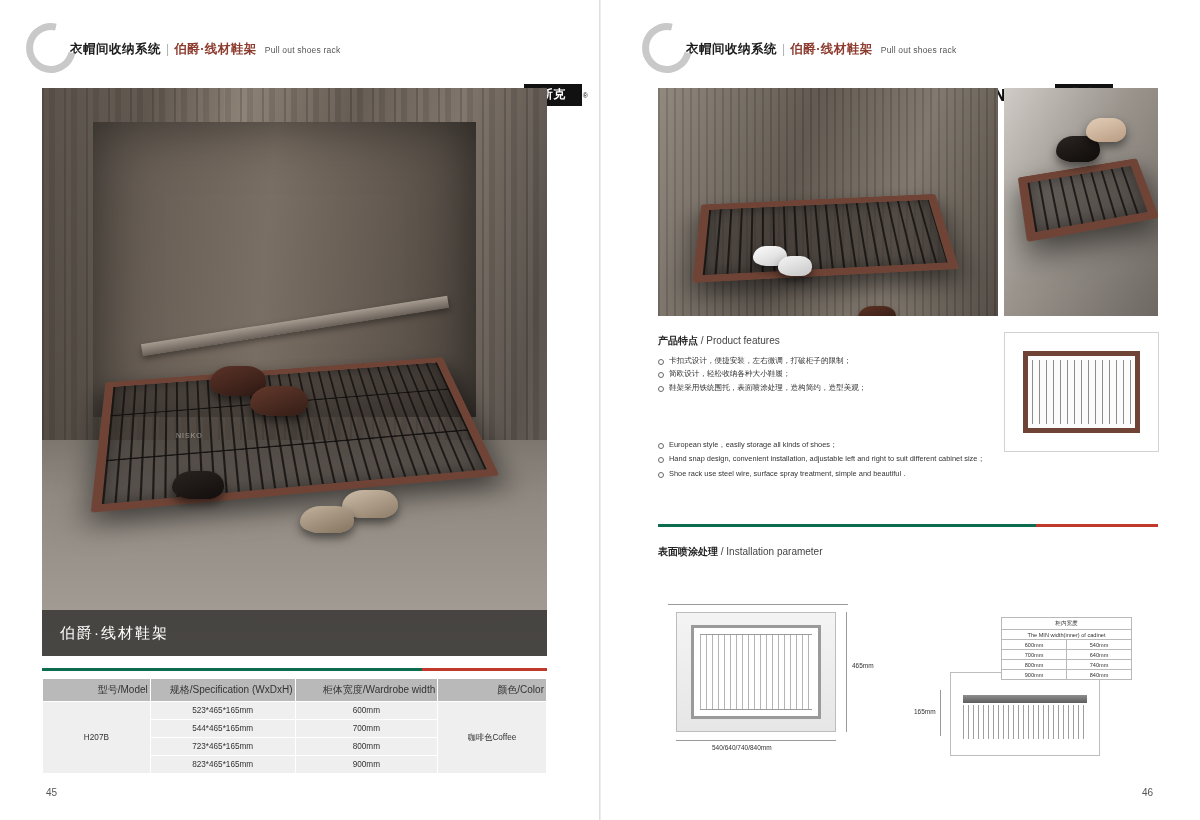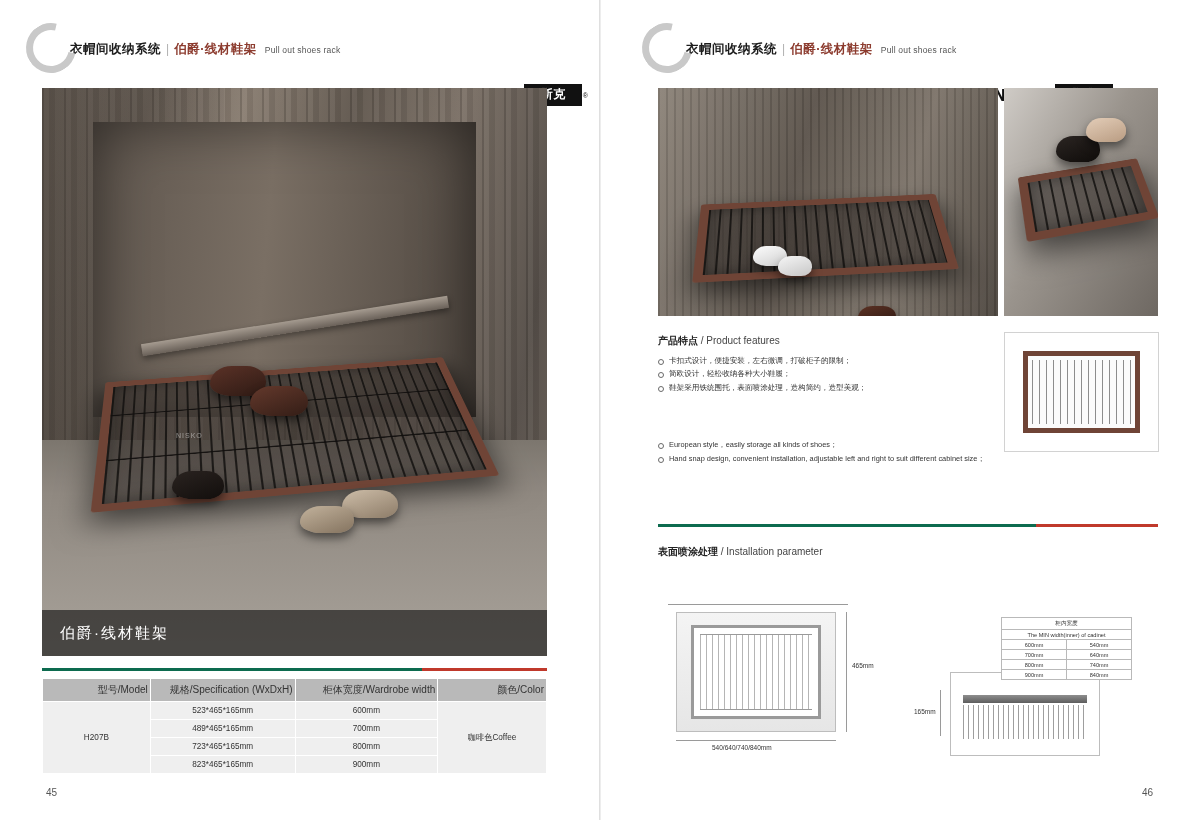--- a/index.html
+++ b/index.html
@@ -483,21 +483,21 @@
         </tr>
       </thead>
       <tbody>
         <tr>
           <td rowspan="4">H207B</td>
           <td>523*465*165mm</td>
           <td>600mm</td>
           <td rowspan="4">咖啡色Coffee</td>
         </tr>
         <tr>
-          <td>489*465*165mm</td>
+          <td>544*465*165mm</td>
           <td>700mm</td>
         </tr>
         <tr>
           <td>723*465*165mm</td>
           <td>800mm</td>
         </tr>
         <tr>
           <td>823*465*165mm</td>
           <td>900mm</td>
         </tr>
@@ -559,20 +559,21 @@
 
   <ul class="bullets" style="left:658px; top:354px; width:330px; margin:0; padding:0;">
     <li>卡扣式设计，便捷安装，左右微调，打破柜子的限制；</li>
     <li>简欧设计，轻松收纳各种大小鞋履；</li>
     <li>鞋架采用铁统围托，表面喷涂处理，造构简约，造型美观；</li>
   </ul>
 
   <ul class="bullets en" style="left:658px; top:438px; width:340px; margin:0; padding:0;">
     <li>European style，easily storage all kinds of shoes；</li>
     <li>Hand snap design, convenient installation, adjustable left and right to suit different cabinet size；</li>
+    <li>Shoe rack use steel wire, surface spray treatment, simple  and beautiful．</li>
   </ul>
 
   <div class="prod-box">
     <div class="inner">
       <div class="wires"></div>
     </div>
   </div>
 
   <div class="rule" style="left:658px; top:524px; width:500px;">
     <div class="g" style="width:378px;"></div>

